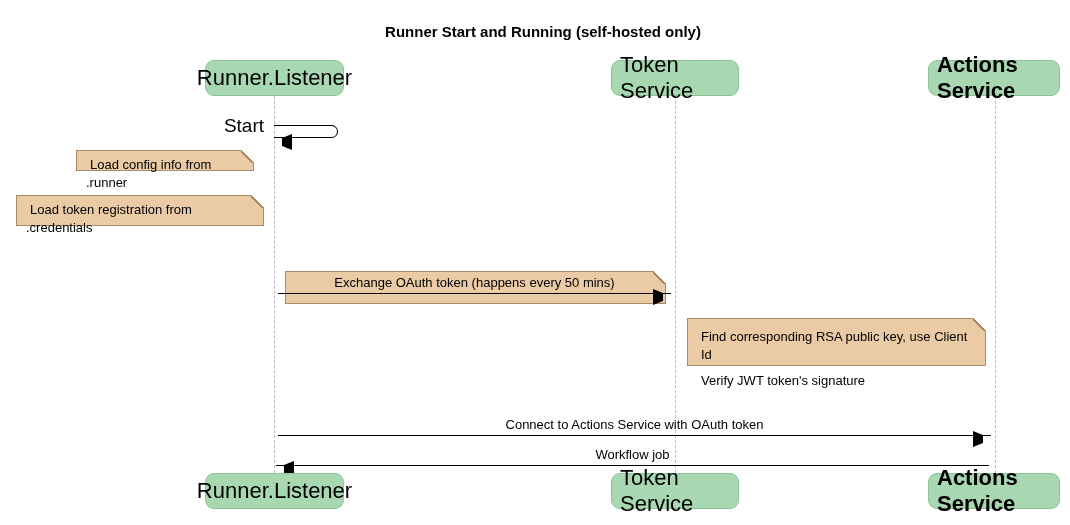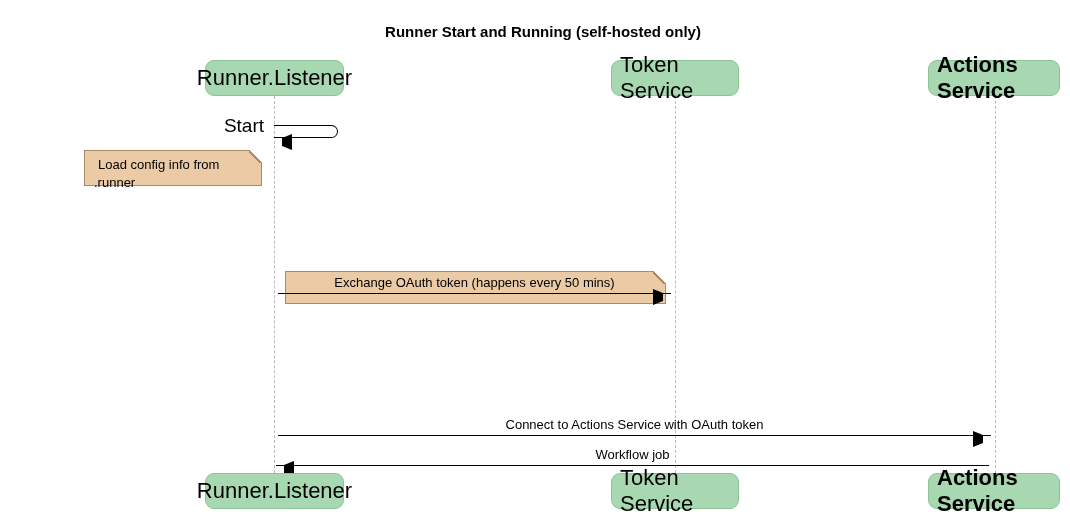--- a/index.html
+++ b/index.html
@@ -70,21 +70,21 @@
   }
   .fold {
     position: absolute;
     top: -1px; right: -1px;
     width: 13px; height: 13px;
     background: linear-gradient(to bottom left,
       var(--bg-color) 0 48%,
       var(--note-border) 48% 58%,
       var(--note-fill) 58%);
   }
-  .n-config  { left: 76px;  top: 142px; width: 178px; height: 36px; }
+  .n-config  { left: 68px;  top: 142px; width: 178px; height: 21px; }
   .n-cred    { left: 8px;   top: 187px; width: 248px; height: 31px; }
   .n-jwt     { left: 277px; top: 263px; width: 381px; height: 33px; }
   .n-rsa     { left: 679px; top: 310px; width: 299px; height: 48px; }
 
   .message { position: absolute; }
   .msg-label {
     text-align: center;
     font-size: 13px;
     padding-bottom: 3px;
     white-space: nowrap;
@@ -160,22 +160,31 @@
   </div>
 
   <div class="self-label">Start</div>
   <div class="self-loop"></div>
   <div class="self-arrowhead"></div>
 
   <div class="note n-config">
     <span class="fold"></span>
     <span>Load config info from .runner</span>
   </div>
+  <div class="note n-cred">
+    <span class="fold"></span>
+    <span>Load token registration from .credentials</span>
+  </div>
   <div class="note n-jwt">
     <span class="fold"></span>
+  </div>
+  <div class="note n-rsa">
+    <span class="fold"></span>
+    <div>Find corresponding RSA public key, use Client Id</div>
+    <div>Verify JWT token's signature</div>
   </div>
 
   <div class="message m-exchange">
     <div class="msg-label">Exchange OAuth token (happens every 50 mins)</div>
     <div class="msg-line">
       <span class="arrowhead right"></span>
     </div>
   </div>
 
 

